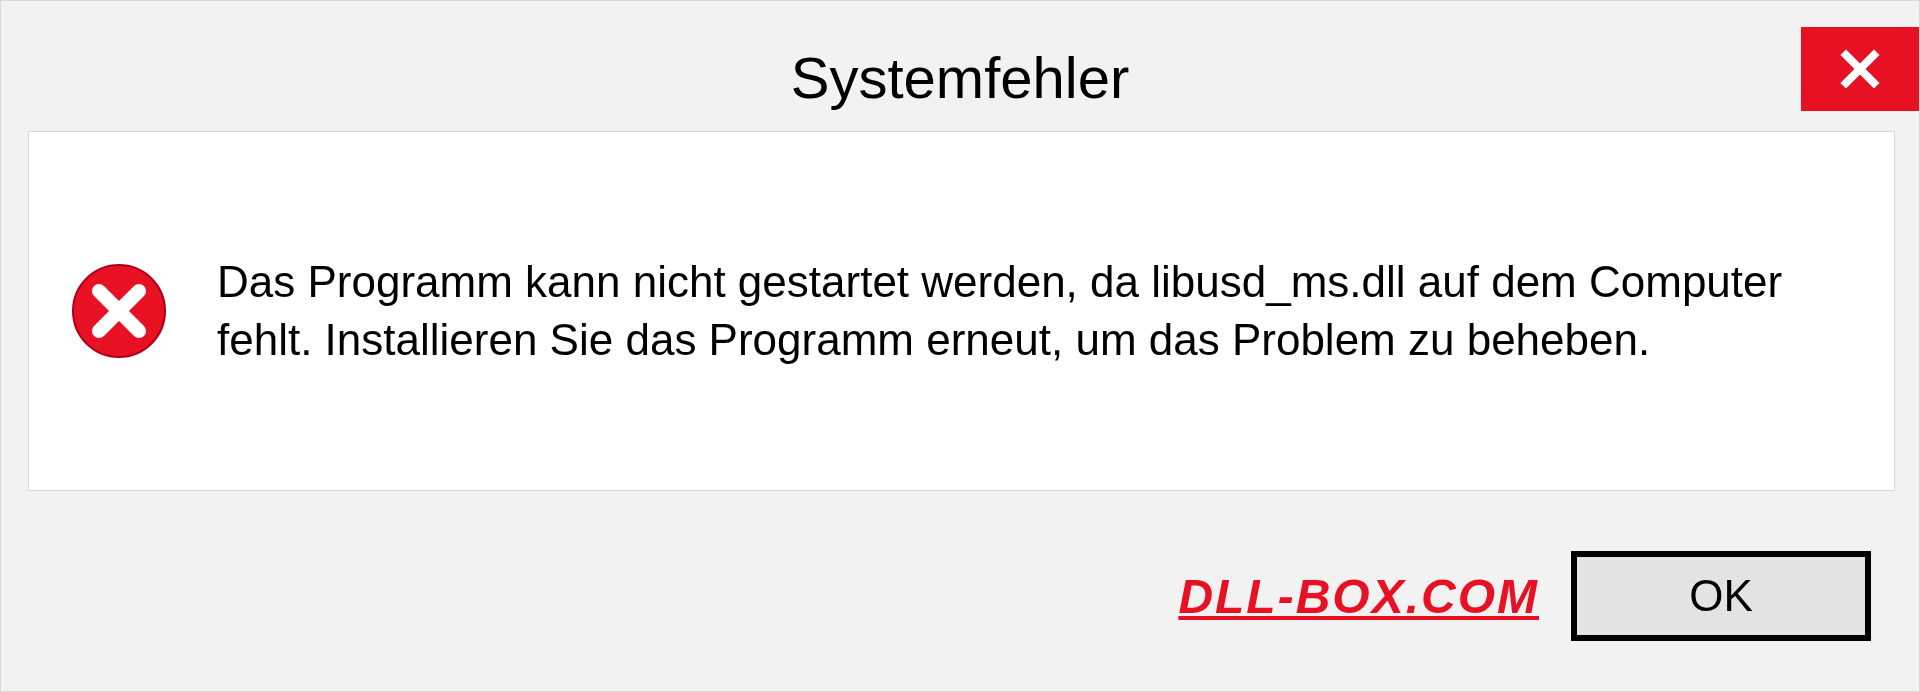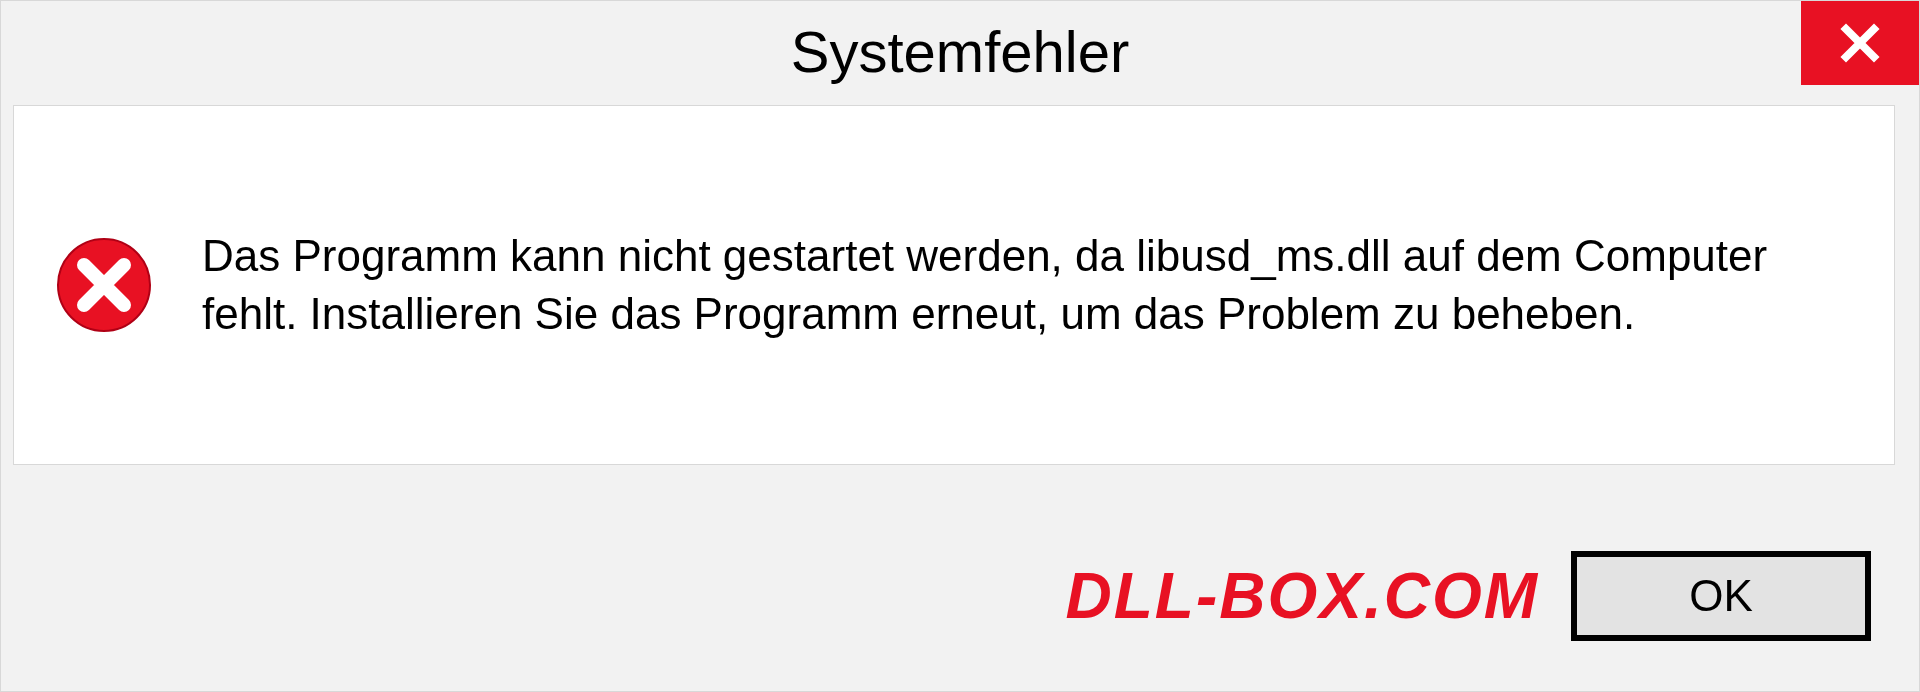--- a/index.html
+++ b/index.html
@@ -17,41 +17,42 @@
       background: #f2f2f2;
       border: 1px solid #d8d8d8;
       position: relative;
     }
     .titlebar {
       height: 100px;
       display: flex;
       align-items: center;
       justify-content: center;
       position: relative;
+      margin-top: 26px;
     }
     .title {
       font-size: 58px;
       font-weight: 400;
       color: #000;
     }
     .close-btn {
       position: absolute;
       top: 0;
       right: 0;
       width: 118px;
       height: 84px;
       background: #e81123;
       display: flex;
       align-items: center;
       justify-content: center;
       cursor: pointer;
     }
     .close-btn svg { width: 42px; height: 42px; }
     .content-panel {
-      margin: 4px 24px 0 12px;
+      margin: 4px 24px 0 27px;
       background: #fff;
       border: 1px solid #d8d8d8;
       height: 360px;
       display: flex;
       align-items: center;
       padding: 0 40px;
       gap: 48px;
     }
     .error-icon-wrap {
       flex-shrink: 0;
@@ -73,26 +74,27 @@
       left: 0;
       right: 0;
       height: 190px;
       display: flex;
       align-items: center;
       justify-content: flex-end;
       padding: 0 48px;
       gap: 32px;
     }
     .watermark {
-      font-size: 64px;
+      font-size: 48px;
       font-weight: 900;
       color: #e81123;
       letter-spacing: 2px;
       font-style: italic;
       font-family: Arial, sans-serif;
+      text-decoration: underline;
     }
     .ok-btn {
       width: 300px;
       height: 90px;
       background: #e3e3e3;
       border: 6px solid #000000;
       font-size: 44px;
       color: #000;
       display: flex;
       align-items: center;

